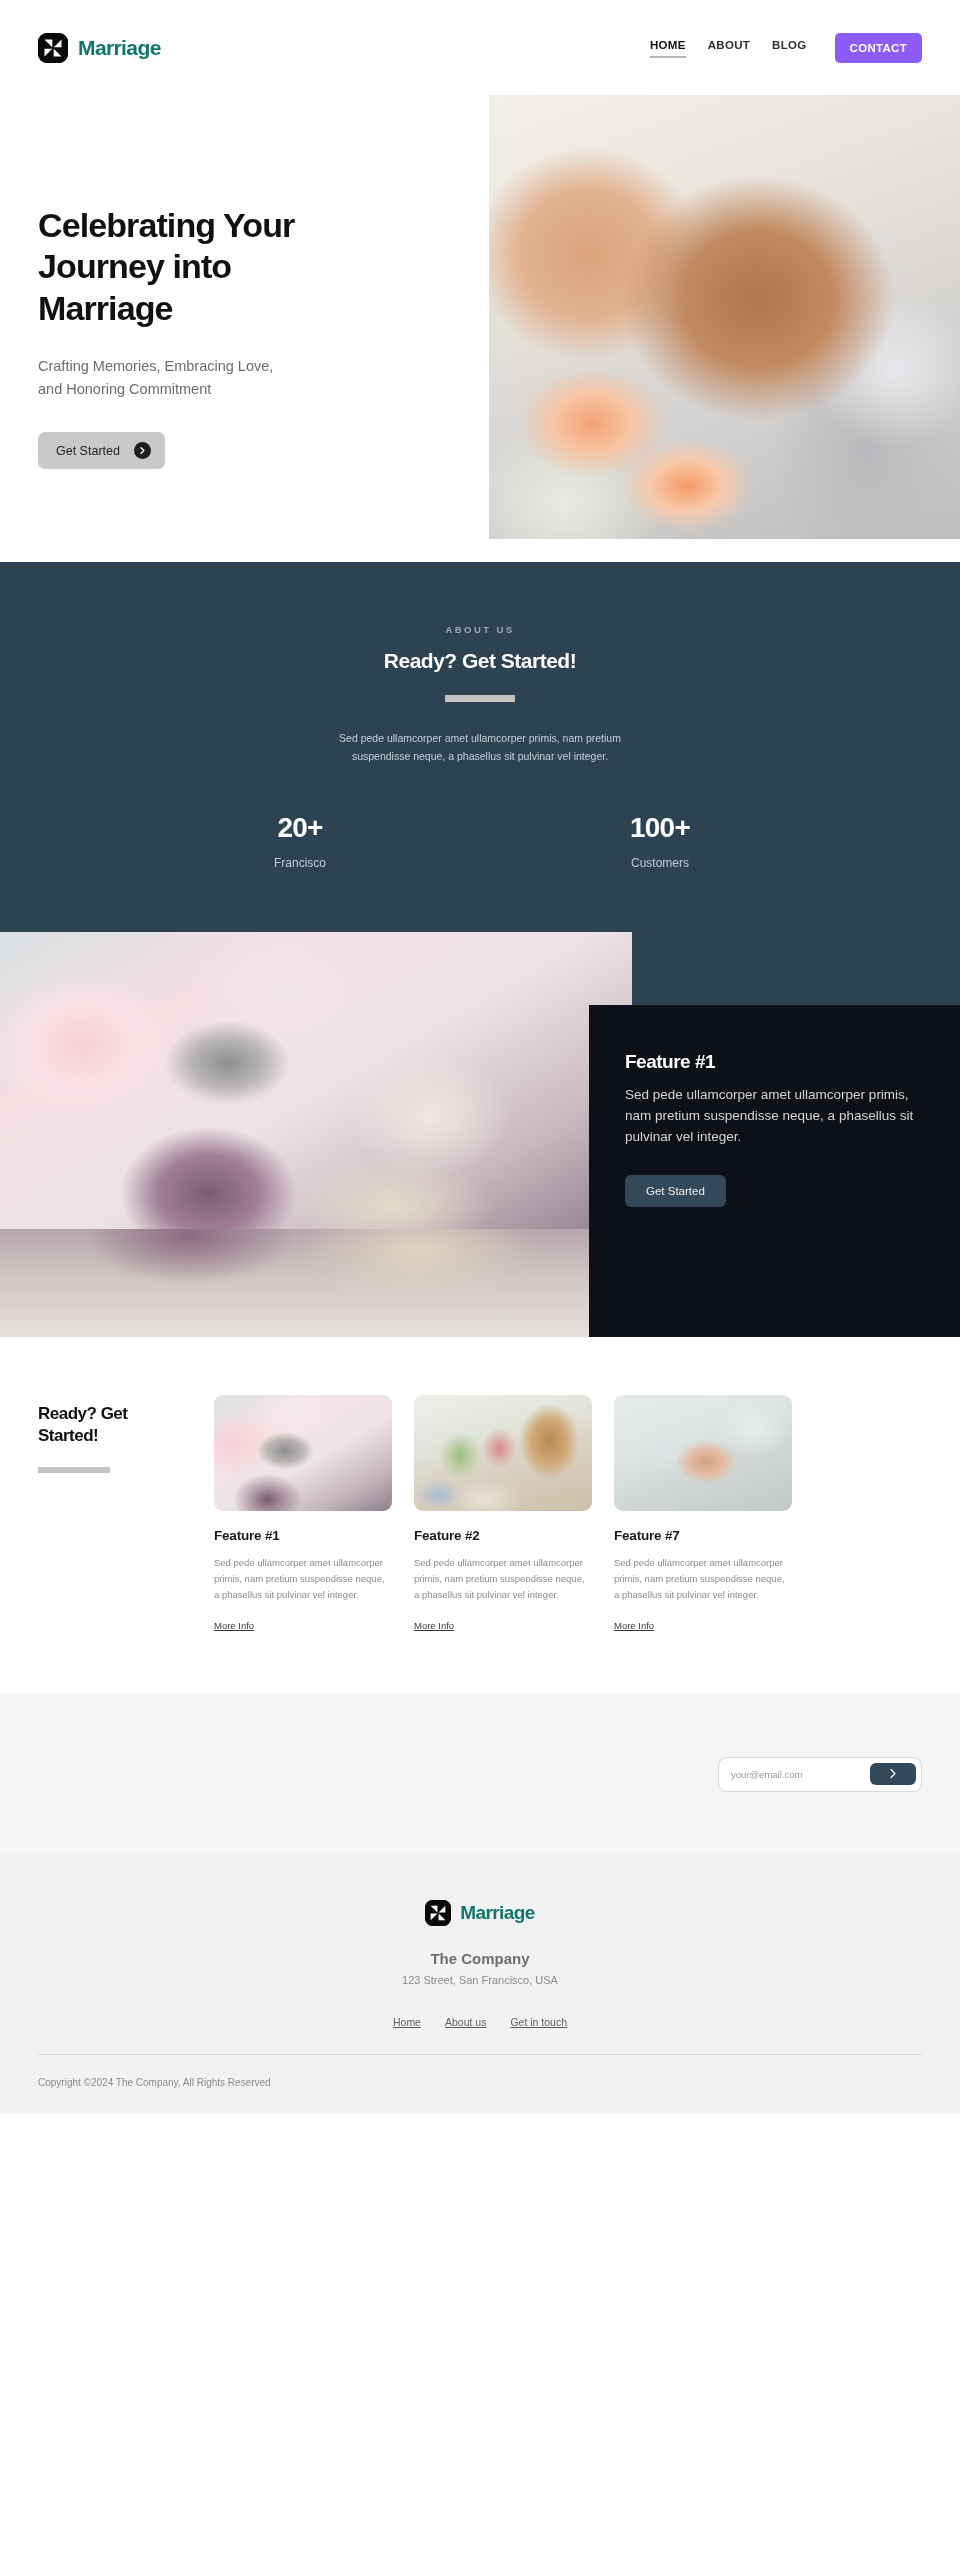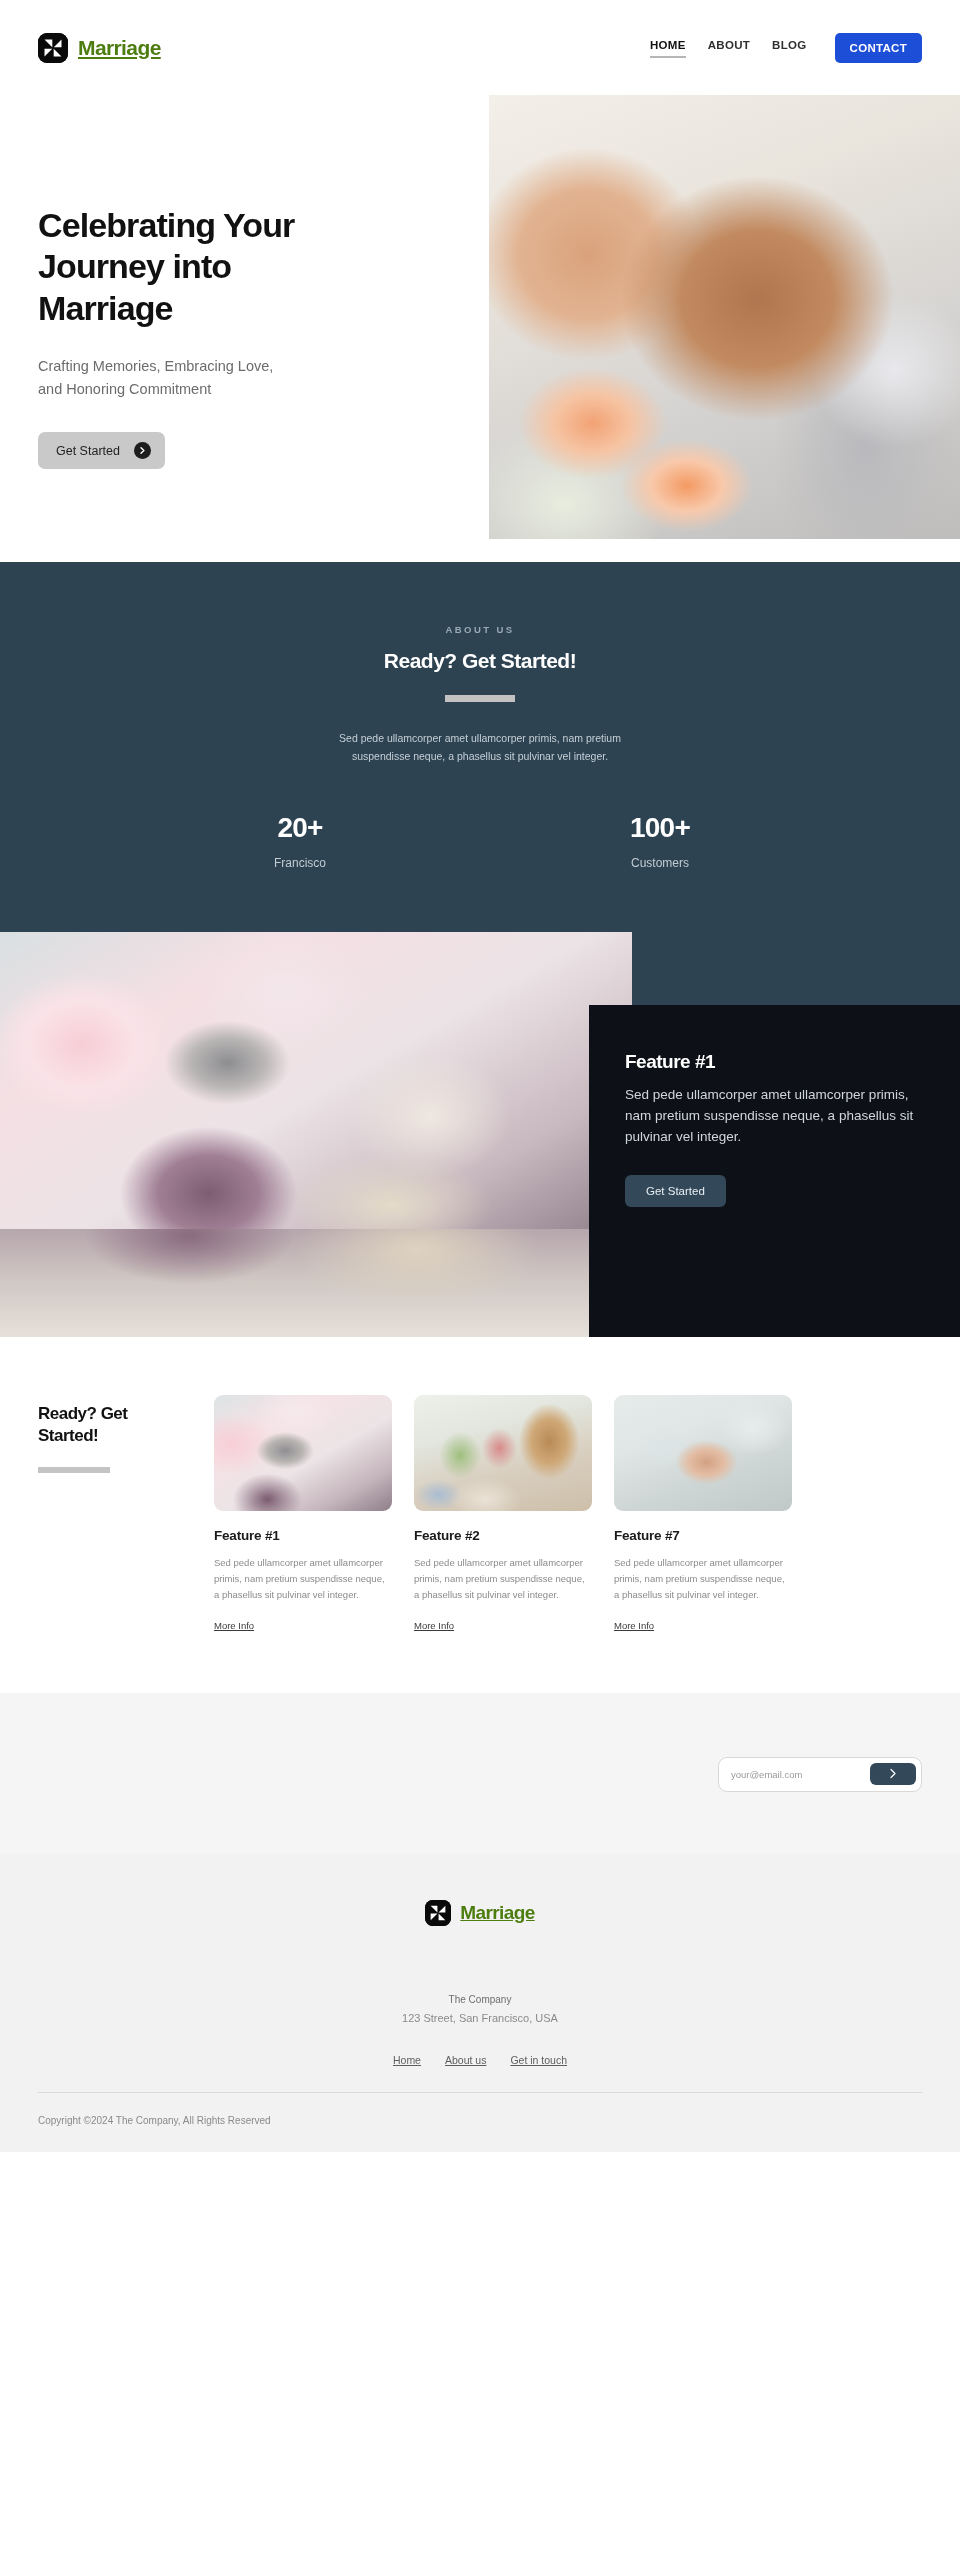--- a/index.html
+++ b/index.html
@@ -30,40 +30,39 @@
     background:#0a0a0a;
     border-radius:9px;
     position:relative;
     flex:0 0 auto;
   }
   .logo-mark svg { position:absolute; inset:0; }
   .brand-name {
     font-size:21px;
     font-weight:bold;
     letter-spacing:-0.6px;
-    color:#4d7c0f;
-    text-decoration:underline;
+    color:#0f766e;
   }
   .nav { margin-left:auto; display:flex; align-items:center; gap:22px; }
   .nav-link {
     font-size:11.5px;
     font-weight:600;
     letter-spacing:0.3px;
     color:#2f2f2f;
     text-decoration:none;
     padding-bottom:5px;
     position:relative;
   }
   .nav-link.active { color:#111; }
   .nav-link.active:after {
     content:""; position:absolute; left:0; right:0; bottom:-2px;
     height:2.5px; background:#b6b6b6;
   }
   .nav-cta {
-    background:#1d4ed8;
+    background:#8b5cf6;
     color:#ffffff;
     font-size:11.5px;
     font-weight:600;
     letter-spacing:0.3px;
     border:none;
     border-radius:5px;
     padding:9px 15px;
     cursor:pointer;
     margin-left:6px;
   }
@@ -375,23 +374,23 @@
     text-align:center;
   }
   .footer-brand {
     display:inline-flex;
     align-items:center;
     gap:9px;
   }
   .footer-brand .logo-mark { width:26px; height:26px; border-radius:8px; }
   .footer-brand .brand-name { font-size:19px; }
   .footer-company {
-    margin-top:64px;
-    font-size:10px;
-    font-weight:normal;
+    margin-top:20px;
+    font-size:15px;
+    font-weight:bold;
     color:#6e6e6e;
   }
   .footer-addr {
     margin-top:7px;
     font-size:11px;
     color:#8a8a8a;
   }
   .footer-links {
     margin-top:30px;
     display:flex;

